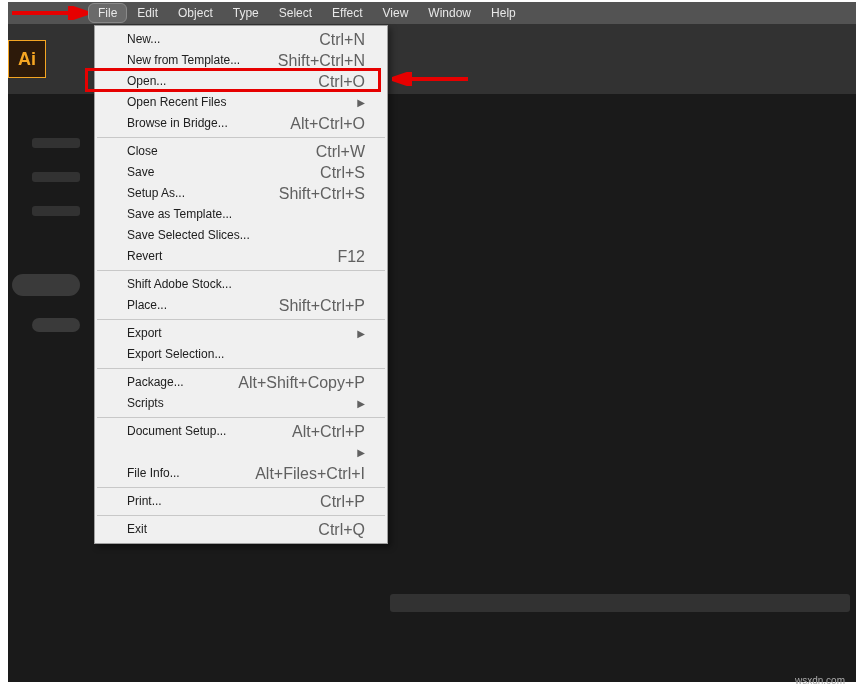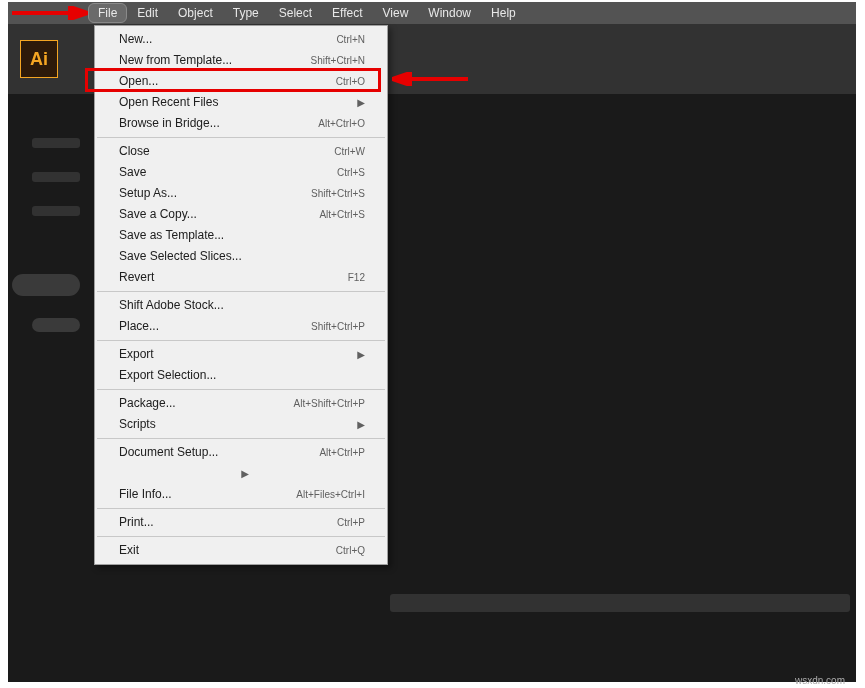--- a/index.html
+++ b/index.html
@@ -38,21 +38,20 @@
       border: 1px solid #8a8a8a;
       border-radius: 6px;
       padding: 2px 9px;
       text-align: center;
     }
     .toolbar-band {
       height: 70px;
       background: #323232;
       display: flex;
       align-items: center;
-      padding-left: 12px;
       text-align: right;
     }
     .logo-box {
       width: 38px;
       height: 38px;
       border: 1px solid #f5a623;
       background: #2d1a0a;
       display: flex;
       align-items: center;
       justify-content: center;
@@ -91,29 +90,29 @@
       border: 1px solid #a0a0a0;
       box-shadow: 3px 3px 6px rgba(0,0,0,0.4);
       font-size: 12px;
       color: #202020;
       padding: 3px 0;
       z-index: 10;
     }
     .menu-row {
       display: flex;
       align-items: center;
-      justify-content: center;
-      padding: 3px 22px 3px 24px;
+      justify-content: flex-end;
+      padding: 3px 22px 3px 32px;
       line-height: 15px;
       cursor: default;
     }
     .menu-label { flex: 1; }
     .menu-shortcut {
       color: #606060;
-      font-size: 10px;
+      font-size: 16px;
       text-align: right;
       min-width: 90px;
     }
     .submenu-arrow {
       color: #606060;
       font-size: 10px;
       margin-left: 6px;
     }
     .menu-sep {
       height: 1px;
@@ -211,24 +210,20 @@
       </div>
       <div class="menu-row">
         <span class="menu-label">Save</span>
         <span class="menu-shortcut">Ctrl+S</span>
       </div>
       <div class="menu-row">
         <span class="menu-label">Setup As...</span>
         <span class="menu-shortcut">Shift+Ctrl+S</span>
       </div>
       <div class="menu-row">
-        <span class="menu-label">Save a Copy...</span>
-        <span class="menu-shortcut">Alt+Ctrl+S</span>
-      </div>
-      <div class="menu-row">
         <span class="menu-label">Save as Template...</span>
         <span class="menu-shortcut"></span>
       </div>
       <div class="menu-row">
         <span class="menu-label">Save Selected Slices...</span>
         <span class="menu-shortcut"></span>
       </div>
       <div class="menu-row">
         <span class="menu-label">Revert</span>
         <span class="menu-shortcut">F12</span>
@@ -247,21 +242,21 @@
         <span class="menu-label">Export</span>
         <span class="submenu-arrow">▶</span>
       </div>
       <div class="menu-row">
         <span class="menu-label">Export Selection...</span>
         <span class="menu-shortcut"></span>
       </div>
       <div class="menu-sep"></div>
       <div class="menu-row">
         <span class="menu-label">Package...</span>
-        <span class="menu-shortcut">Alt+Shift+Ctrl+P</span>
+        <span class="menu-shortcut">Alt+Shift+Copy+P</span>
       </div>
       <div class="menu-row">
         <span class="menu-label">Scripts</span>
         <span class="submenu-arrow">▶</span>
       </div>
       <div class="menu-sep"></div>
       <div class="menu-row">
         <span class="menu-label">Document Setup...</span>
         <span class="menu-shortcut">Alt+Ctrl+P</span>
       </div>

